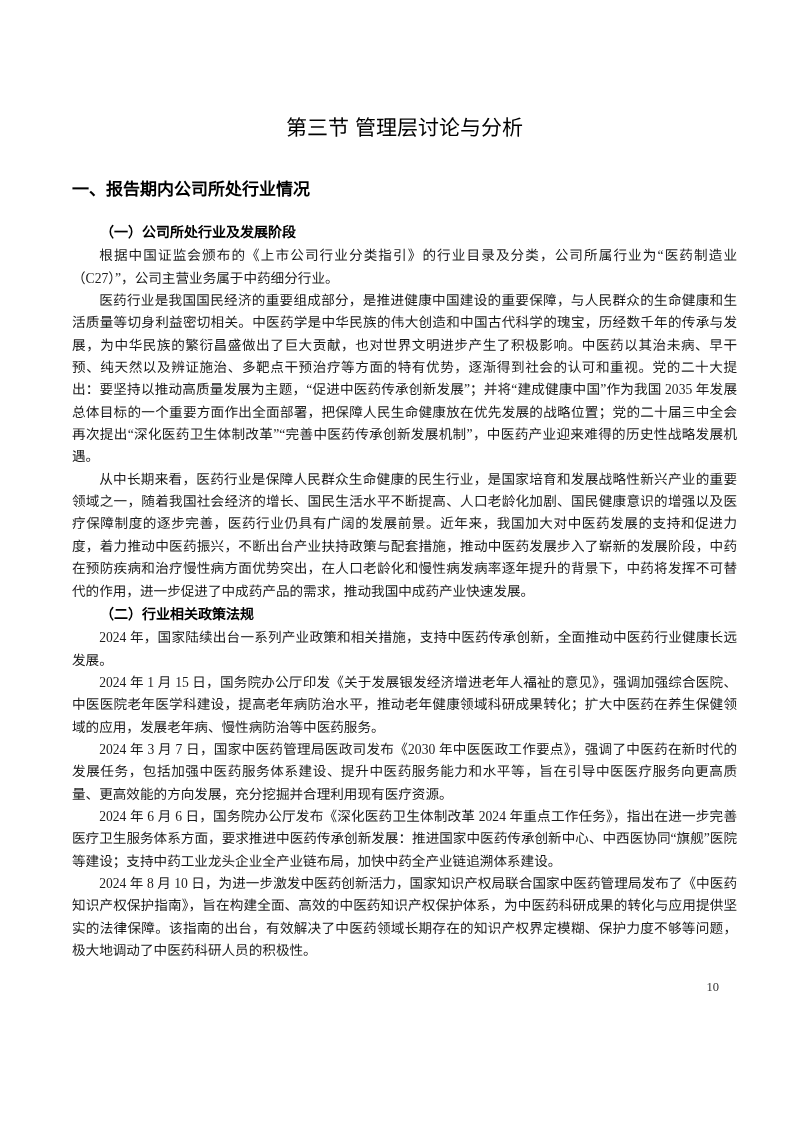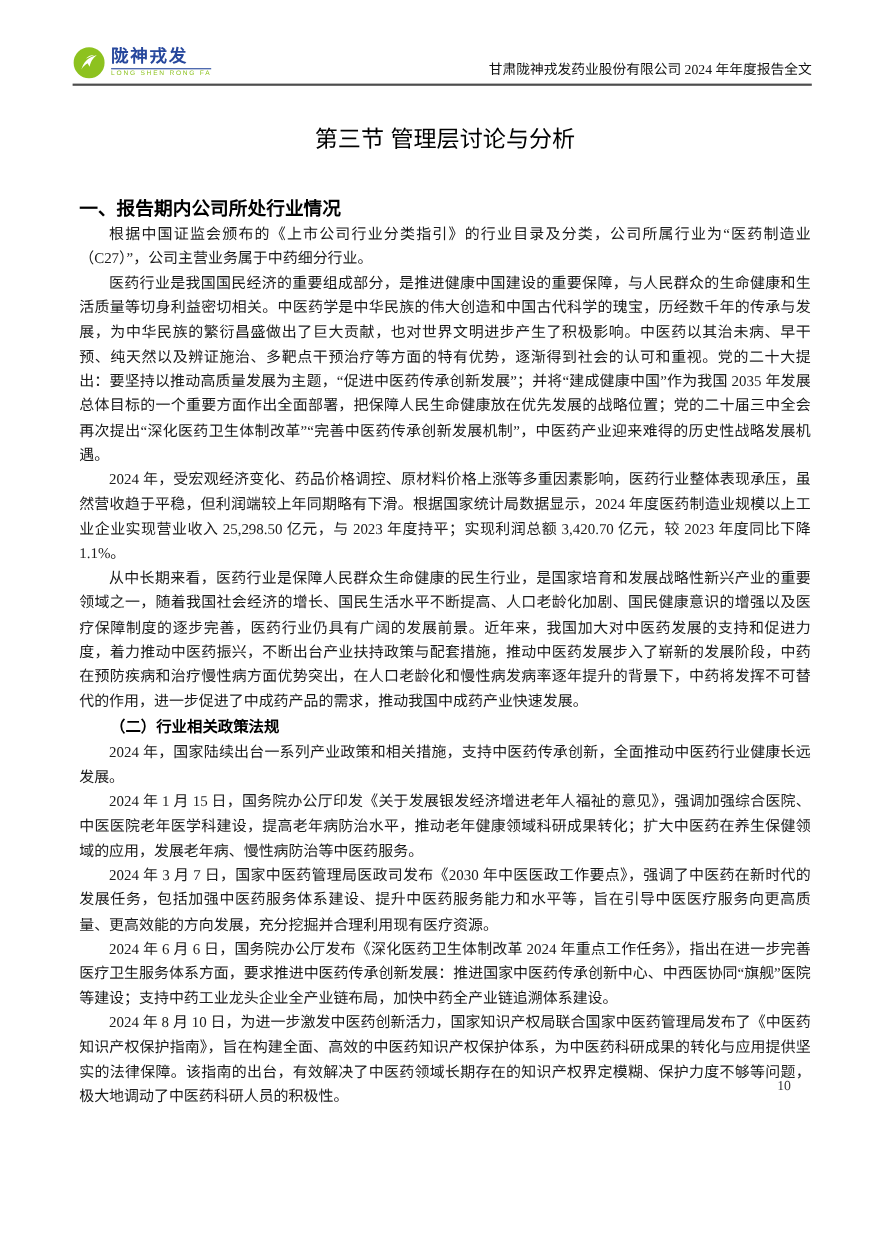--- a/index.html
+++ b/index.html
@@ -100,43 +100,29 @@
     top: 980px;
     font-size: 12.5px;
     color: #333333;
   }
 </style>
 </head>
 <body>
 
 <div class="page">
 
-  <header class="header">
-    <div class="logo">
-      <svg class="logo-mark" viewBox="0 0 32 32" aria-hidden="true">
-        <circle cx="16" cy="16" r="15" fill="#8dc21f"></circle>
-        <path d="M8.5 22.5 C11 15.5, 13.5 11.5, 23.5 8.5 C19 12.5, 17.5 15, 16.5 20 L14.5 16.5 C12 18, 10 20, 8.5 22.5 Z" fill="#ffffff"></path>
-        <path d="M13 12 C15 9.5, 18 8.5, 21 8.5 C18 9.8, 15.5 10.8, 13 12 Z" fill="#ffffff"></path>
-      </svg>
-      <div class="logo-text">
-        <span class="logo-cn">陇神戎发</span>
-        <span class="logo-en">LONG SHEN RONG FA</span>
-      </div>
-    </div>
-    <div class="header-doc-title">甘肃陇神戎发药业股份有限公司 2024 年年度报告全文</div>
-  </header>
 
   <main class="content">
     <h1 class="chapter-title">第三节 管理层讨论与分析</h1>
 
     <h2 class="sec-heading">一、报告期内公司所处行业情况</h2>
 
+    <h3 class="sub-heading">（一）公司所处行业及发展阶段</h3>
     <p class="body-par">根据中国证监会颁布的《上市公司行业分类指引》的行业目录及分类，公司所属行业为“医药制造业（C27）”，公司主营业务属于中药细分行业。</p>
     <p class="body-par">医药行业是我国国民经济的重要组成部分，是推进健康中国建设的重要保障，与人民群众的生命健康和生活质量等切身利益密切相关。中医药学是中华民族的伟大创造和中国古代科学的瑰宝，历经数千年的传承与发展，为中华民族的繁衍昌盛做出了巨大贡献，也对世界文明进步产生了积极影响。中医药以其治未病、早干预、纯天然以及辨证施治、多靶点干预治疗等方面的特有优势，逐渐得到社会的认可和重视。党的二十大提出：要坚持以推动高质量发展为主题，“促进中医药传承创新发展”；并将“建成健康中国”作为我国 2035 年发展总体目标的一个重要方面作出全面部署，把保障人民生命健康放在优先发展的战略位置；党的二十届三中全会再次提出“深化医药卫生体制改革”“完善中医药传承创新发展机制”，中医药产业迎来难得的历史性战略发展机遇。</p>
-    <p class="body-par">2024 年，受宏观经济变化、药品价格调控、原材料价格上涨等多重因素影响，医药行业整体表现承压，虽然营收趋于平稳，但利润端较上年同期略有下滑。根据国家统计局数据显示，2024 年度医药制造业规模以上工业企业实现营业收入 25,298.50 亿元，与 2023 年度持平；实现利润总额 3,420.70 亿元，较 2023 年度同比下降 1.1%。</p>
     <p class="body-par">从中长期来看，医药行业是保障人民群众生命健康的民生行业，是国家培育和发展战略性新兴产业的重要领域之一，随着我国社会经济的增长、国民生活水平不断提高、人口老龄化加剧、国民健康意识的增强以及医疗保障制度的逐步完善，医药行业仍具有广阔的发展前景。近年来，我国加大对中医药发展的支持和促进力度，着力推动中医药振兴，不断出台产业扶持政策与配套措施，推动中医药发展步入了崭新的发展阶段，中药在预防疾病和治疗慢性病方面优势突出，在人口老龄化和慢性病发病率逐年提升的背景下，中药将发挥不可替代的作用，进一步促进了中成药产品的需求，推动我国中成药产业快速发展。</p>
 
     <h3 class="sub-heading tight">（二）行业相关政策法规</h3>
     <p class="body-par">2024 年，国家陆续出台一系列产业政策和相关措施，支持中医药传承创新，全面推动中医药行业健康长远发展。</p>
     <p class="body-par">2024 年 1 月 15 日，国务院办公厅印发《关于发展银发经济增进老年人福祉的意见》，强调加强综合医院、中医医院老年医学科建设，提高老年病防治水平，推动老年健康领域科研成果转化；扩大中医药在养生保健领域的应用，发展老年病、慢性病防治等中医药服务。</p>
     <p class="body-par">2024 年 3 月 7 日，国家中医药管理局医政司发布《2030 年中医医政工作要点》，强调了中医药在新时代的发展任务，包括加强中医药服务体系建设、提升中医药服务能力和水平等，旨在引导中医医疗服务向更高质量、更高效能的方向发展，充分挖掘并合理利用现有医疗资源。</p>
     <p class="body-par">2024 年 6 月 6 日，国务院办公厅发布《深化医药卫生体制改革 2024 年重点工作任务》，指出在进一步完善医疗卫生服务体系方面，要求推进中医药传承创新发展：推进国家中医药传承创新中心、中西医协同“旗舰”医院等建设；支持中药工业龙头企业全产业链布局，加快中药全产业链追溯体系建设。</p>
     <p class="body-par">2024 年 8 月 10 日，为进一步激发中医药创新活力，国家知识产权局联合国家中医药管理局发布了《中医药知识产权保护指南》，旨在构建全面、高效的中医药知识产权保护体系，为中医药科研成果的转化与应用提供坚实的法律保障。该指南的出台，有效解决了中医药领域长期存在的知识产权界定模糊、保护力度不够等问题，极大地调动了中医药科研人员的积极性。</p>
   </main>
 

